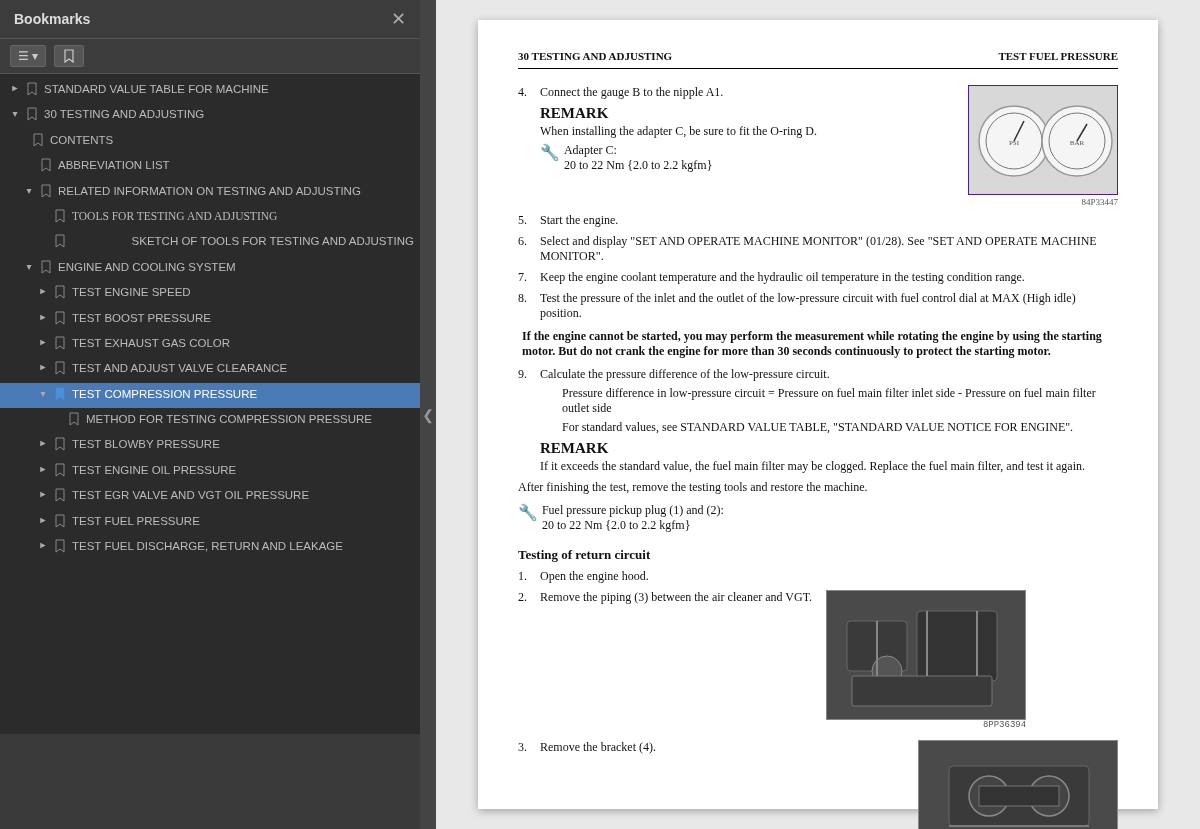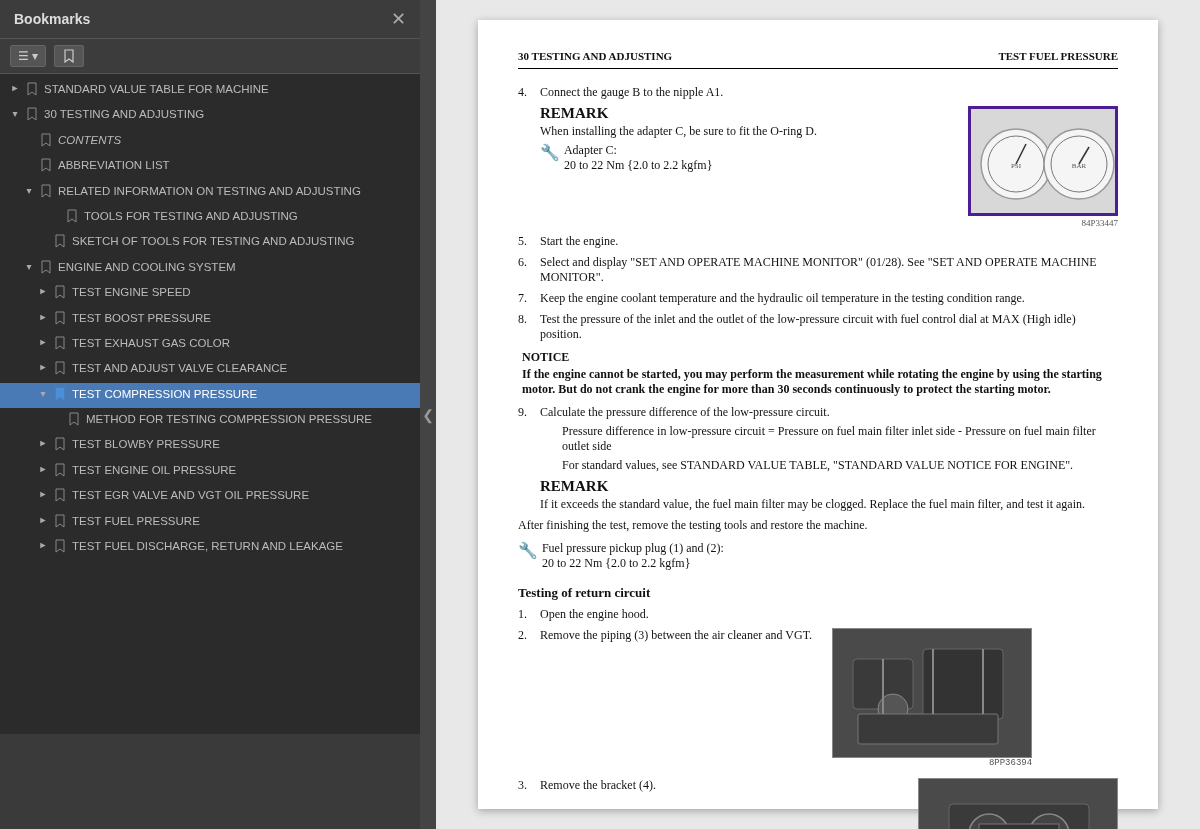--- a/index.html
+++ b/index.html
@@ -214,24 +214,23 @@
       font-weight: bold;
       font-size: 13px;
       margin: 14px 0 6px 0;
     }
 
     
     .gauge-illustration {
       width: 150px;
       height: 110px;
       background: #5eead4;
-      border: 3px solid #4c1d95;
+      border: 1px solid #4c1d95;
       position: relative;
       overflow: hidden;
-      margin-top: 21px;
     }
 
     .photo-caption {
       font-size: 9px;
       color: #555;
       text-align: right;
     }
   </style>
 </head>
 <body>
@@ -258,49 +257,49 @@
           </svg></span>
         <span class="item-label">STANDARD VALUE TABLE FOR MACHINE</span>
       </div>
       <div class="tree-item" style="padding-left: 6px;">
         <span class="toggle" style="color: rgb(170, 170, 170);">▾</span>
         <span class="bookmark-icon"><svg width="12" height="14" viewBox="0 0 12 14">
             <path d="M2 1h8v12l-4-3-4 3z" fill="none" stroke="#888" stroke-width="1"></path>
           </svg></span>
         <span class="item-label">30 TESTING AND ADJUSTING</span>
       </div>
-      <div class="tree-item" style="padding-left: 20px; font-style: italic;">
+      <div class="tree-item" style="padding-left: 12px;">
         <span class="toggle">&nbsp;</span>
         <span class="bookmark-icon"><svg width="12" height="14" viewBox="0 0 12 14">
             <path d="M2 1h8v12l-4-3-4 3z" fill="none" stroke="#888" stroke-width="1"></path>
           </svg></span>
         <span class="item-label">CONTENTS</span>
       </div>
       <div class="tree-item" style="padding-left: 20px;">
         <span class="toggle">&nbsp;</span>
         <span class="bookmark-icon"><svg width="12" height="14" viewBox="0 0 12 14">
             <path d="M2 1h8v12l-4-3-4 3z" fill="none" stroke="#888" stroke-width="1"></path>
           </svg></span>
         <span class="item-label">ABBREVIATION LIST</span>
       </div>
       <div class="tree-item" style="padding-left: 20px;">
         <span class="toggle" style="color: rgb(170, 170, 170);">▾</span>
         <span class="bookmark-icon"><svg width="12" height="14" viewBox="0 0 12 14">
             <path d="M2 1h8v12l-4-3-4 3z" fill="none" stroke="#888" stroke-width="1"></path>
           </svg></span>
         <span class="item-label">RELATED INFORMATION ON TESTING AND ADJUSTING</span>
       </div>
-      <div class="tree-item" style="padding-left: 46px;">
+      <div class="tree-item" style="padding-left: 34px; font-family: Liberation Serif, serif;">
         <span class="toggle">&nbsp;</span>
         <span class="bookmark-icon"><svg width="12" height="14" viewBox="0 0 12 14">
             <path d="M2 1h8v12l-4-3-4 3z" fill="none" stroke="#888" stroke-width="1"></path>
           </svg></span>
         <span class="item-label">TOOLS FOR TESTING AND ADJUSTING</span>
       </div>
-      <div class="tree-item" style="padding-left: 34px;">
+      <div class="tree-item" style="padding-left: 34px; text-align: right;">
         <span class="toggle">&nbsp;</span>
         <span class="bookmark-icon"><svg width="12" height="14" viewBox="0 0 12 14">
             <path d="M2 1h8v12l-4-3-4 3z" fill="none" stroke="#888" stroke-width="1"></path>
           </svg></span>
         <span class="item-label">SKETCH OF TOOLS FOR TESTING AND ADJUSTING</span>
       </div>
       <div class="tree-item" style="padding-left: 20px;">
         <span class="toggle" style="color: rgb(170, 170, 170);">▾</span>
         <span class="bookmark-icon"><svg width="12" height="14" viewBox="0 0 12 14">
             <path d="M2 1h8v12l-4-3-4 3z" fill="none" stroke="#888" stroke-width="1"></path>
@@ -454,21 +453,20 @@
       <span class="doc-item-num">7.</span>
       <div class="doc-item-content">Keep the engine coolant temperature and the hydraulic oil temperature in the testing condition range.</div>
     </div>
 
     <div class="doc-item-row">
       <span class="doc-item-num">8.</span>
       <div class="doc-item-content">Test the pressure of the inlet and the outlet of the low-pressure circuit with fuel control dial at MAX (High idle) position.</div>
     </div>
 
     <div class="notice-box">
-      <div class="notice-label">NOTICE</div>
       <div><span class="bold">If the engine cannot be started, you may perform the measurement while rotating the engine by using the starting motor. But do not crank the engine for more than 30 seconds continuously to protect the starting motor.</span></div>
     </div>
 
     <div class="doc-item-row">
       <span class="doc-item-num">9.</span>
       <div class="doc-item-content">
         <div>Calculate the pressure difference of the low-pressure circuit.</div>
         <div class="doc-sub-indent" style="margin-top:4px;">Pressure difference in low-pressure circuit = Pressure on fuel main filter inlet side - Pressure on fuel main filter outlet side</div>
         <div class="doc-sub-indent">For standard values, see STANDARD VALUE TABLE, "STANDARD VALUE NOTICE FOR ENGINE".</div>
         <div style="margin-top:5px;">
@@ -490,21 +488,21 @@
     <div class="section-heading">Testing of return circuit</div>
 
     <div class="doc-item-row">
       <span class="doc-item-num">1.</span>
       <div class="doc-item-content">Open the engine hood.</div>
     </div>
 
     <div class="doc-item-row">
       <span class="doc-item-num">2.</span>
       <div class="doc-item-content">
-        <div style="display:flex; align-items:flex-start; gap:20px;">
+        <div style="display:flex; align-items:flex-start; gap:14px;">
           <div>Remove the piping (3) between the air cleaner and VGT.</div>
           <div style="text-align:right; flex-shrink:0;font-family:Liberation Mono, monospace;">
             <div style="width:200px; height:130px; background:#555; border:1px solid #888; overflow:hidden; position:relative;">
               <svg width="200" height="130" viewBox="0 0 200 130">
                 <rect width="200" height="130" fill="#4a4a4a"></rect>
 
                 <rect x="20" y="30" width="60" height="50" rx="4" fill="#3a3a3a" stroke="#666" stroke-width="1"></rect>
                 <rect x="90" y="20" width="80" height="70" rx="4" fill="#333" stroke="#666" stroke-width="1"></rect>
                 <circle cx="60" cy="80" r="15" fill="#555" stroke="#888" stroke-width="1"></circle>
                 <rect x="25" y="85" width="140" height="30" rx="2" fill="#3a3a3a" stroke="#777" stroke-width="1"></rect>

